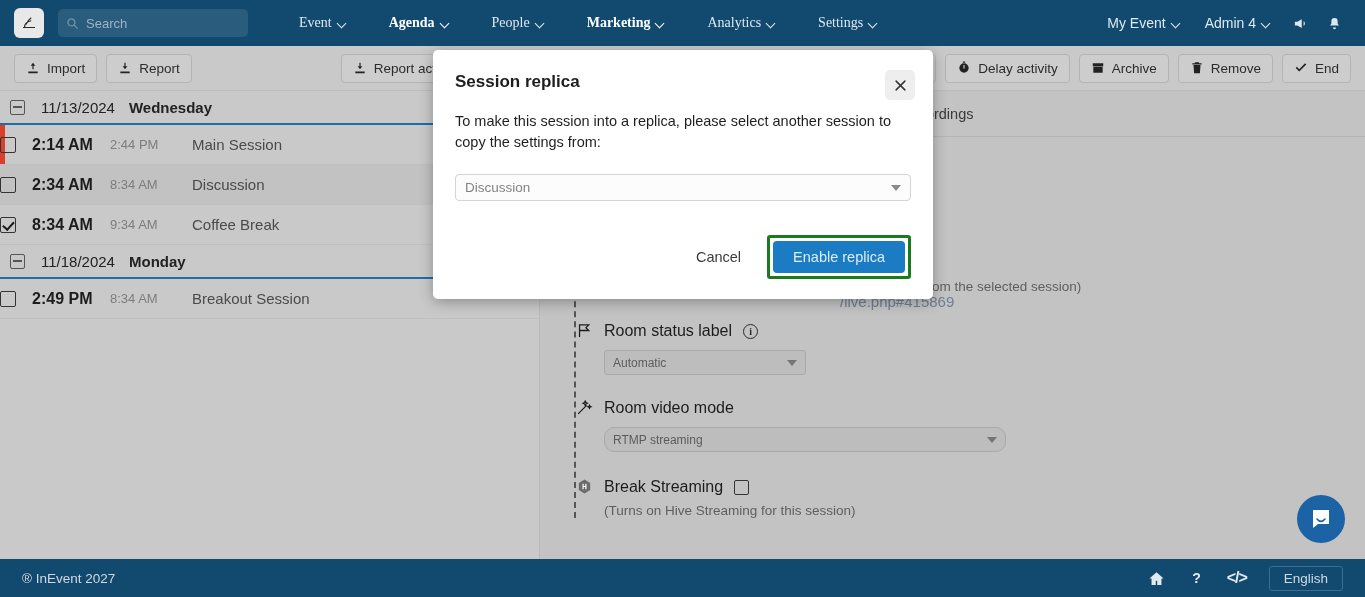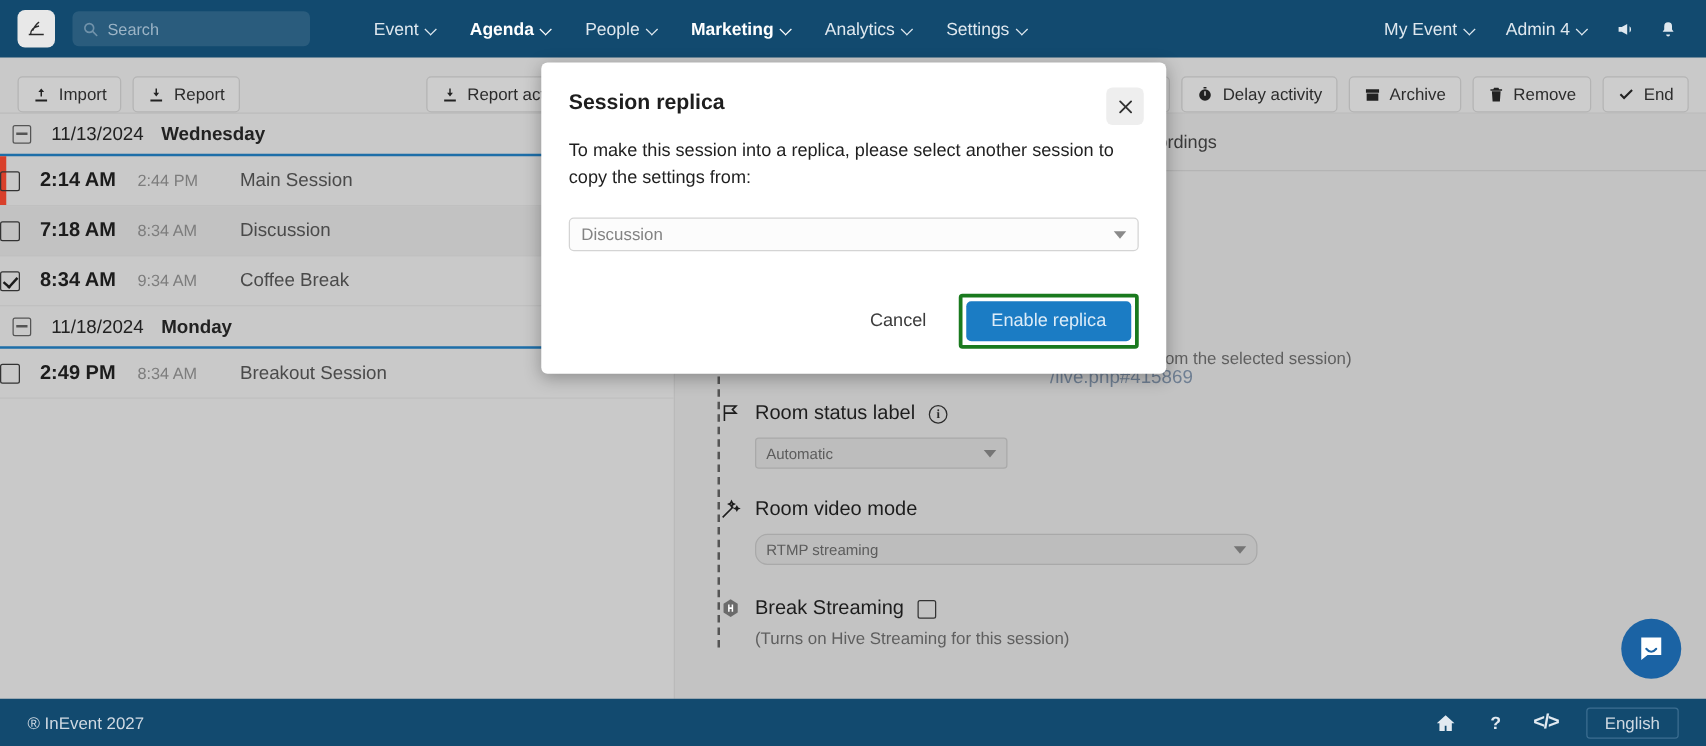--- a/index.html
+++ b/index.html
@@ -31,21 +31,21 @@
     width: 190px; height: 28px;
     background: rgba(255,255,255,0.10);
     border-radius: 5px;
     display: flex; align-items: center;
     padding: 0 8px;
   }
   .nav-search .mag { width: 13px; height: 13px; flex: 0 0 auto; opacity: .62; }
   .nav-search span {
     color: #9cb4c6; font-size: 13px; margin-left: 7px;
   }
-  .nav-items { display: flex; align-items: center; margin-left: 38px; gap: 0; }
+  .nav-items { display: flex; align-items: center; margin-left: 38px; gap: 16px; font-family: Liberation Serif, serif; }
   .nav-item {
     color: #dfe8ef; font-size: 14px;
     padding: 0 13px; height: 46px;
     display: flex; align-items: center; gap: 6px;
     white-space: nowrap;
     cursor: pointer;
   }
   .nav-item.active { color: #ffffff; font-weight: bold; }
   .caret { display: inline-block; width: 9px; height: 9px; position: relative; }
   .caret::after {
@@ -61,21 +61,21 @@
     width: 34px; height: 46px;
     display: flex; align-items: center; justify-content: center;
     cursor: pointer;
   }
   .nav-icon-btn svg { width: 15px; height: 15px; fill: #dfe8ef; }
 
   
   .toolbar {
     position: absolute; top: 46px; left: 0; width: 1365px; height: 45px;
     background: #c9c9c9;
-    display: flex; align-items: flex-end;
+    display: flex; align-items: center;
     padding: 0 14px;
     border-bottom: 1px solid #bcbcbc;
     z-index: 2;
   }
   .tb-btn {
     height: 29px;
     background: #cdcdcd;
     border: 1px solid #b4b4b4;
     border-radius: 4px;
     display: flex; align-items: center; gap: 7px;
@@ -442,21 +442,21 @@
     <div class="sess-row">
       <div class="marker"></div>
       <div class="cbox"></div>
       <span class="t-start">2:14 AM</span>
       <span class="t-end">2:44 PM</span>
       <span class="s-title">Main Session</span>
     </div>
 
     <div class="sess-row alt">
       <div class="cbox"></div>
-      <span class="t-start">7:18 AM</span>
+      <span class="t-start">2:34 AM</span>
       <span class="t-end">8:34 AM</span>
       <span class="s-title">Discussion</span>
     </div>
 
     <div class="sess-row">
       <div class="cbox checked"></div>
       <span class="t-start">8:34 AM</span>
       <span class="t-end">9:34 AM</span>
       <span class="s-title">Coffee Break</span>
     </div>

